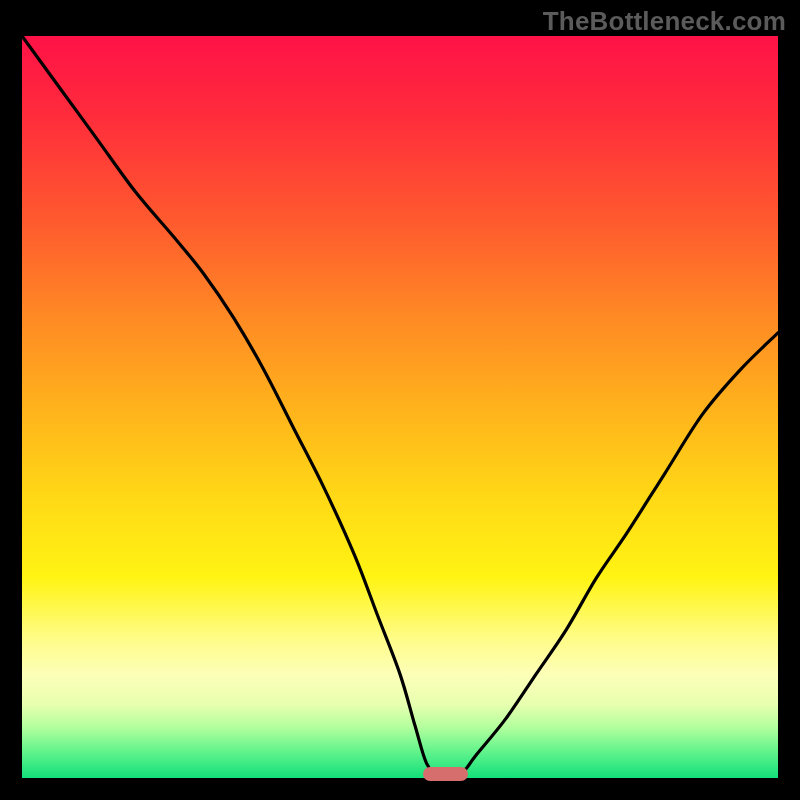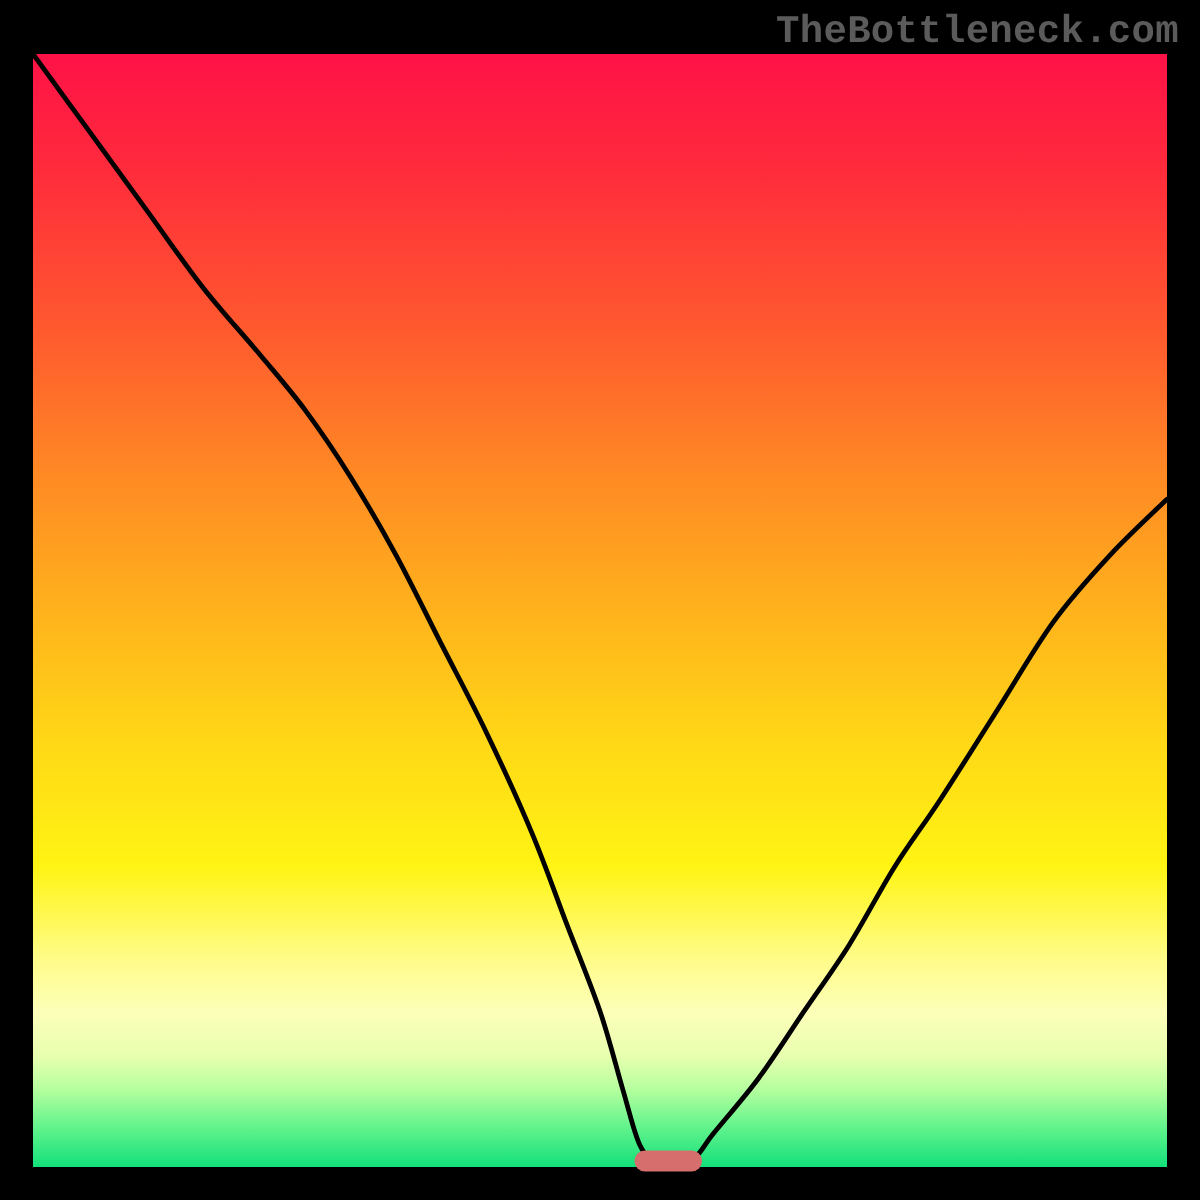--- a/index.html
+++ b/index.html
@@ -13,21 +13,21 @@
   .frame {
     position: relative;
     width: 800px;
     height: 800px;
     background: #000;
   }
   .watermark {
     position: absolute;
     top: 6px;
     right: 14px;
-    font-family: Liberation Mono, monospace;
+    font-family: Liberation Sans, sans-serif;
     font-size: 26px;
     font-weight: 600;
     color: #5b5b5b;
     letter-spacing: 0.2px;
     z-index: 5;
   }
   .plot {
     position: absolute;
     left: 22px;
     top: 36px;

